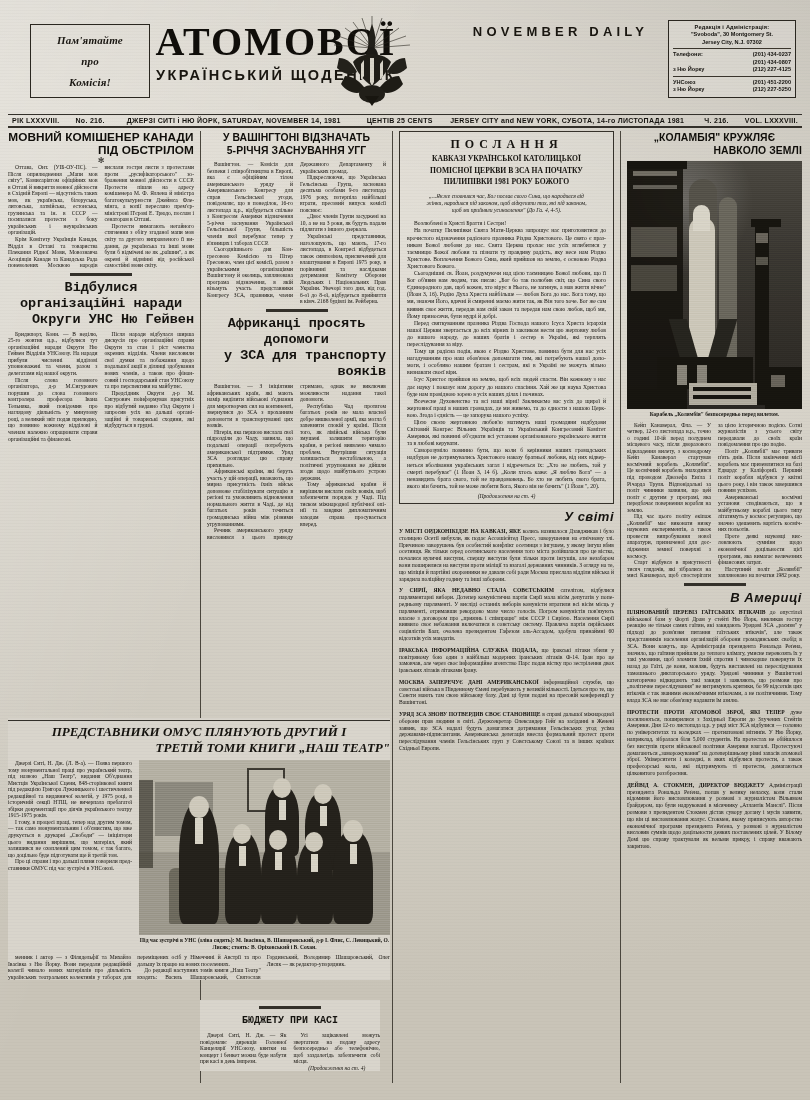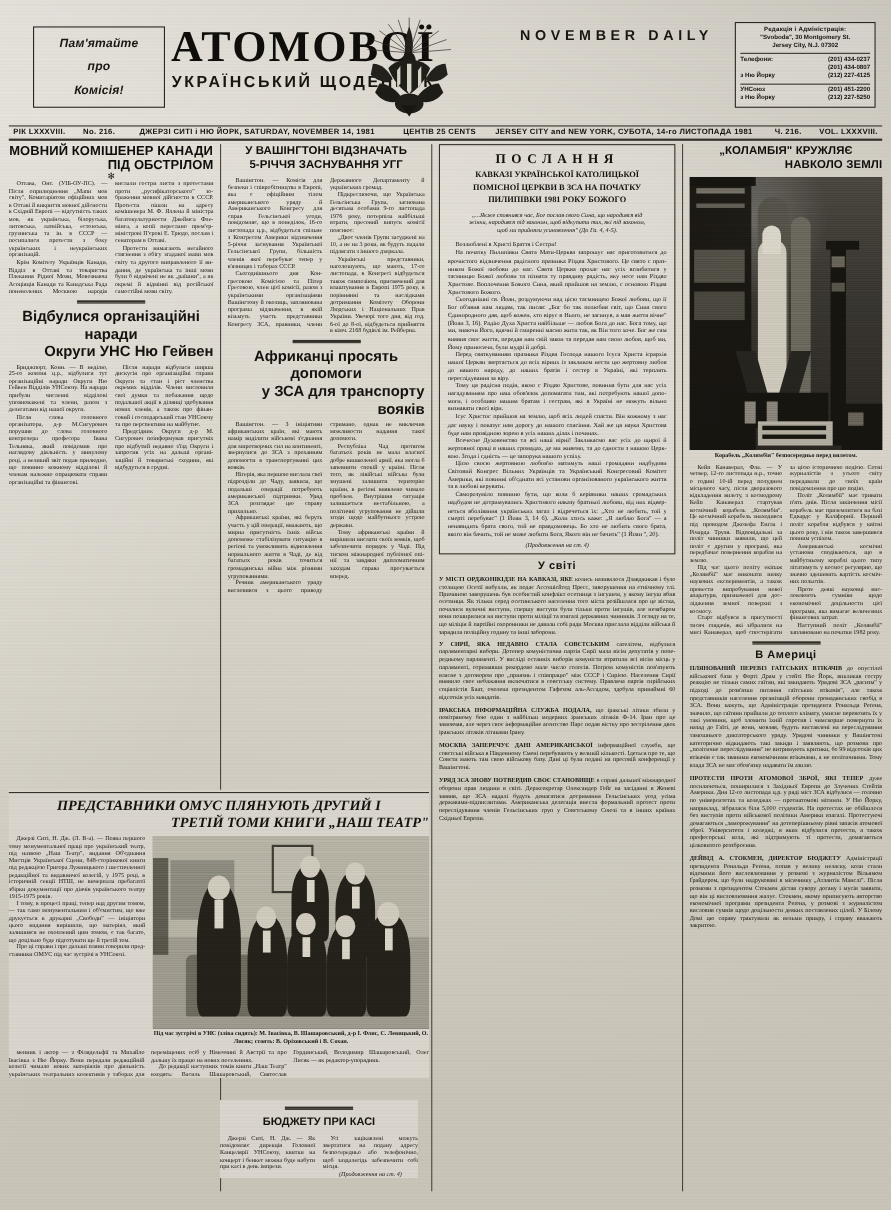--- a/index.html
+++ b/index.html
@@ -31,21 +31,21 @@
 
   
   .masthead{position:relative;height:92px;margin-top:18px;}
   .remember-box{
     position:absolute;left:22px;top:6px;width:120px;height:74px;
     border:1px solid #2a2720;
     display:flex;flex-direction:column;align-items:center;justify-content:space-around;
     padding:4px 0;box-sizing:border-box;
   }
   .remember-box div{
-    font-family:Liberation Sans, sans-serif;
+    font-family:Liberation Serif, serif;
     font-weight:bold;font-style:italic;font-size:11px;color:#1a1712;letter-spacing:.2px;
   }
   .title-ukr{
     position:absolute;left:118px;top:2px;width:300px;text-align:center;
   }
   .title-ukr .big{
     font-family:"Liberation Serif",serif;
     font-weight:bold;font-size:40px;letter-spacing:2px;line-height:44px;color:#100e0a;
   }
   .title-ukr .sub{
@@ -111,21 +111,21 @@
   .c4{width:182px;padding-left:6px;}
 
   .hl{
     font-family:"Liberation Sans",sans-serif;
     font-weight:bold;text-align:center;line-height:13px;
     letter-spacing:.1px;color:#100e0a;
   }
   .hl-18{font-size:11.8px;}
   .hl-15{font-size:10.4px;}
   .hl-serif{
-    font-family:Liberation Sans, sans-serif;font-weight:bold;font-size:13.5px;
+    font-family:Liberation Mono, monospace;font-weight:bold;font-size:13.5px;
     text-align:center;line-height:16px;
   }
   .hl-ital{
     font-family:"Liberation Serif",serif;font-weight:bold;font-style:italic;
     font-size:13px;text-align:center;line-height:16px;
   }
   .ral{text-align:right;}
   .thin-rule{border-top:1px solid #33302a;margin:4px 0;}
   .short-rule{width:62px;height:0;border-top:2px solid #33302a;border-bottom:1px solid #33302a;margin:4px auto 4px;}
   .star{text-align:center;font-size:8px;line-height:7px;}
@@ -160,22 +160,22 @@
   .msg-quote{
     font-family:"Liberation Serif",serif;font-style:italic;font-size:5.6px;
     line-height:7.2px;text-align:center;margin:6px 14px 6px;
   }
   .msg-body{font-size:5.7px;line-height:7.1px;text-align:justify;text-indent:7px;}
   .msg-body p{margin:0;}
   .contd{font-style:italic;font-size:5.6px;text-align:center;margin-top:3px;}
 
   
   .sect-head{
-    font-family:"Liberation Sans",sans-serif;font-weight:bold;
-    font-size:10px;text-align:center;margin:4px 0 4px;letter-spacing:.5px;
+    font-family:"Liberation Sans",sans-serif;font-style:italic;font-weight:bold;
+    font-size:13px;text-align:right;margin:4px 0 4px;letter-spacing:.5px;
   }
   .news-item{margin-bottom:5px;}
   .news-item .lead{font-weight:bold;}
   .news-body{
     font-family:"Liberation Serif",serif;font-size:5.6px;line-height:6.8px;
     text-align:justify;text-indent:0;
   }
 
   
   .photo{position:relative;overflow:hidden;background:#2b2822;}

